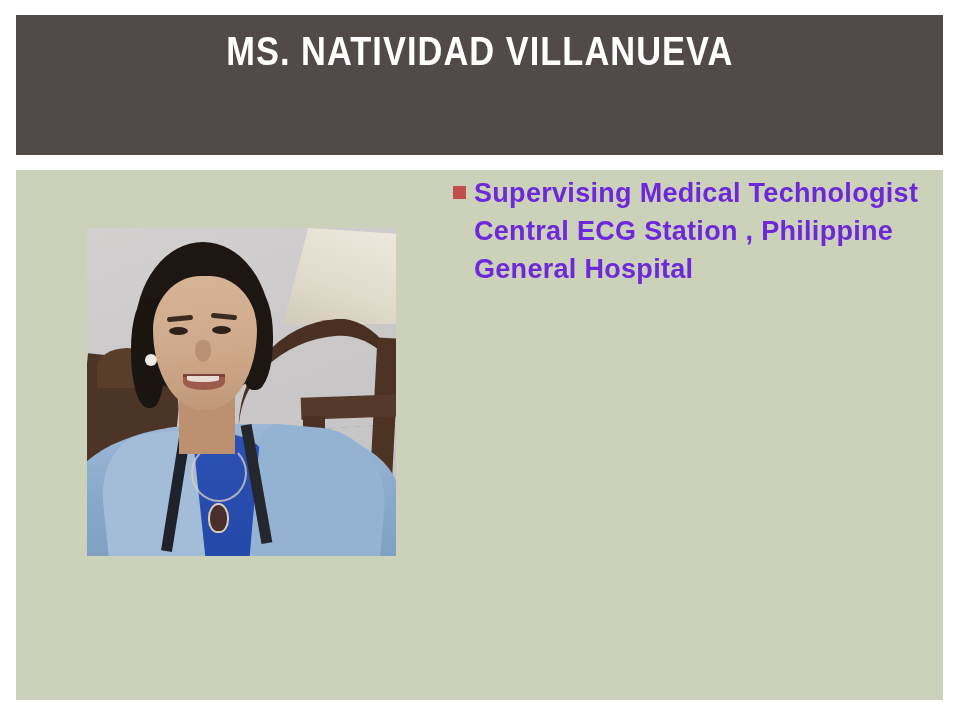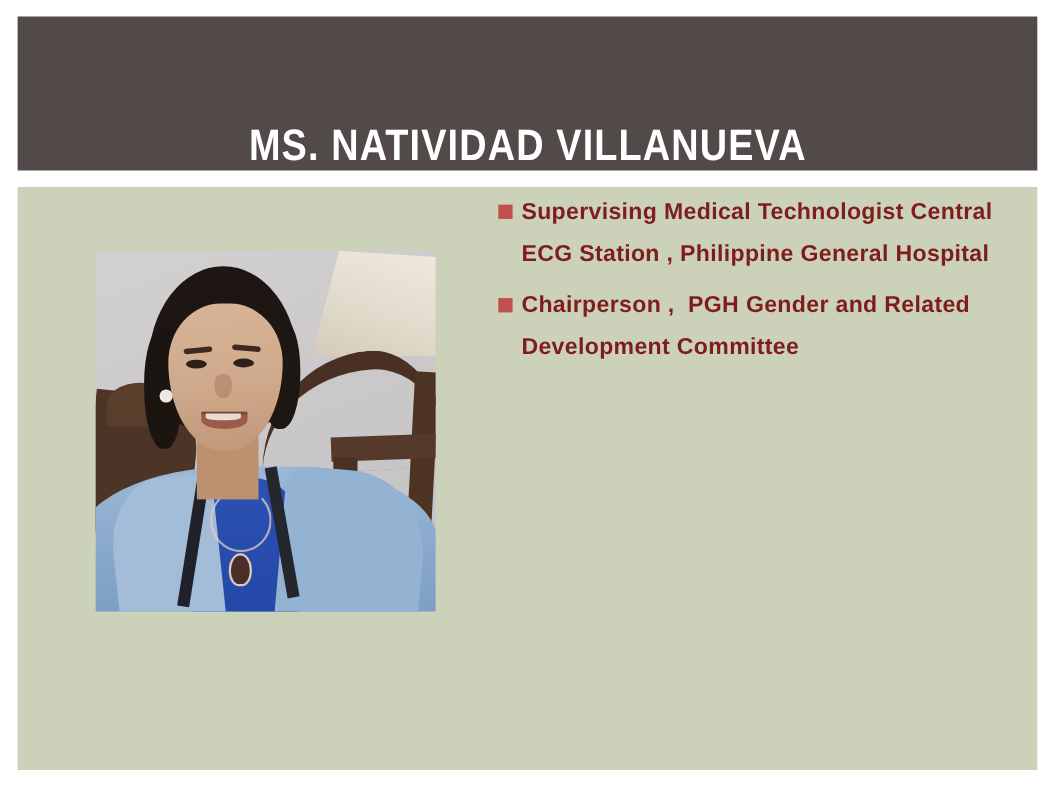--- a/index.html
+++ b/index.html
@@ -22,21 +22,21 @@
 
   
   .title-bar {
     position: absolute;
     left: 16px;
     top: 15px;
     width: 927px;
     height: 140px;
     background: #524a48;
     display: flex;
-    align-items: flex-end;
+    align-items: flex-start;
     justify-content: center;
   }
   .title-text {
     color: #ffffff;
     font-family: "Liberation Sans Narrow", "Liberation Sans", sans-serif;
     font-size: 40px;
     font-weight: bold;
     letter-spacing: 1.2px;
     transform: scaleX(0.86);
     transform-origin: center center;
@@ -338,23 +338,23 @@
   .bullet-marker {
     flex: 0 0 auto;
     width: 13px;
     height: 13px;
     background: #c0504d;
     margin-top: 12px;
     margin-right: 8px;
   }
   .bullet-text {
     flex: 1 1 auto;
-    color: #7f1d1d;
+    color: #6d28d9;
     font-family: "Liberation Sans", sans-serif;
-    font-size: 21px;
+    font-size: 27px;
     font-weight: bold;
     line-height: 38px;
     letter-spacing: 0.3px;
     white-space: pre-wrap;
   }
 </style>
 </head>
 <body>
 
 <div class="slide">
@@ -400,20 +400,16 @@
     </div>
 
     <div class="text-col">
 
       <div class="bullet-block">
         <span class="bullet-marker"></span>
         <span class="bullet-text">Supervising Medical Technologist Central ECG Station , Philippine General Hospital</span>
       </div>
 
 
-      <div class="bullet-block">
-        <span class="bullet-marker"></span>
-        <span class="bullet-text">Chairperson ,  PGH Gender and Related Development Committee</span>
-      </div>
 
     </div>
   </div>
 </div>
 
 </body></html>

